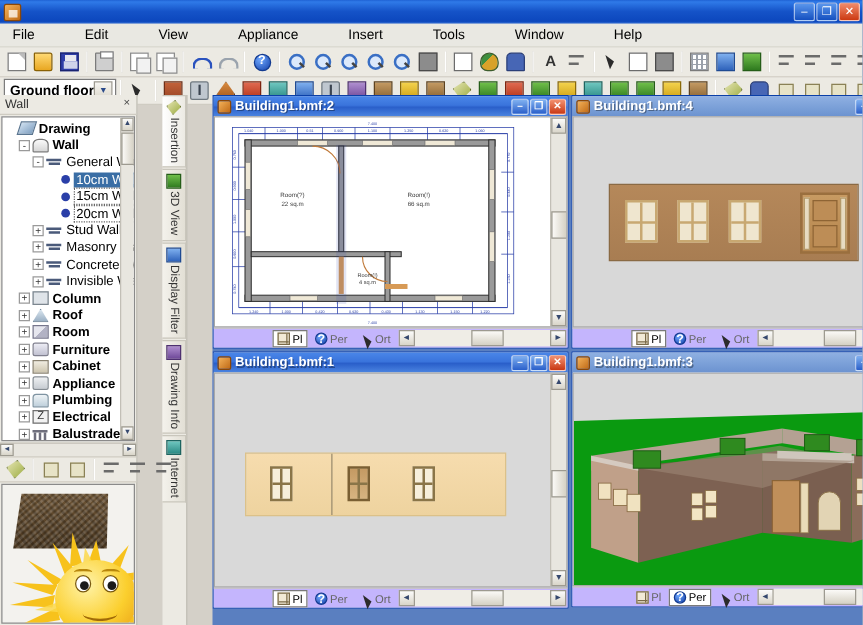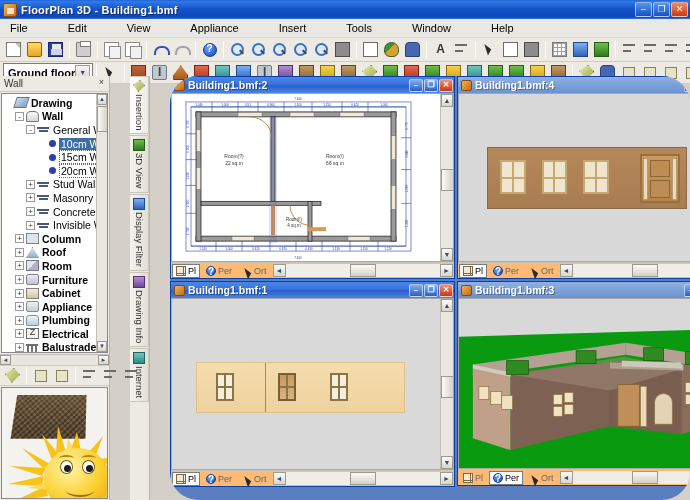--- a/index.html
+++ b/index.html
@@ -206,39 +206,39 @@
   .vtabs{ width:20px; background:#eceae3; flex:none; display:flex; flex-direction:column;
      border-right:1px solid #b8b5ac;}
   .vtab{ writing-mode:vertical-rl; text-orientation:mixed; font-size:9.5px; color:#333;
      padding:3px 2px; display:flex;align-items:center;gap:2px; cursor:default;
      background:linear-gradient(to right,#f4f2ec,#e2dfd5); border:1px solid #c9c6bc;
      border-left:none; margin-bottom:1px; white-space:nowrap;}
   .vtab .vico{ width:12px;height:12px;flex:none;}
   .vtab.active{ background:linear-gradient(to right,#ffffff,#eceae3); }
 
   
-  .mdi{ flex:1; background:#5a7fc0; position:relative; overflow:hidden;border-radius:28px;}
+  .mdi{ flex:1; background:#5a7fc0; position:relative; overflow:hidden;}
   .mdiwin{ position:absolute; background:#dfe4ee; border:1px solid #0a3fa8; display:flex; flex-direction:column;}
   .wtitle{
     height:16px; display:flex;align-items:center; padding:0 1px 0 3px;
     background:linear-gradient(to bottom,#4a86e8 0%,#3a74dc 45%,#2a5fca 55%,#4b84e0 100%);
     color:#fff;font-size:10.5px;font-weight:bold; flex:none;
   }
   .wtitle.inactive{ background:linear-gradient(to bottom,#8fb0e2,#7ba0d8 55%,#6c93d0); }
   .wtitle .wico{width:11px;height:11px;margin-right:3px;border-radius:2px;
     background:linear-gradient(135deg,#f4b25a,#c06a16);border:1px solid #8a4708;flex:none;}
   .wtitle .wtxt{flex:1;white-space:nowrap;overflow:hidden;text-shadow:1px 1px 0 rgba(0,0,0,.35);}
   .wbtn{width:14px;height:13px;margin-left:1px;border:1px solid rgba(255,255,255,.6);border-radius:2px;
     background:linear-gradient(to bottom,#7fb0f0,#2a5fca);position:relative;flex:none;}
   .wbtn.close{background:linear-gradient(to bottom,#f2906f,#c83814);}
   .wbtn i{position:absolute;left:0;right:0;top:0;bottom:0;display:flex;align-items:center;
     justify-content:center;font-style:normal;font-size:8px;color:#fff;line-height:1;}
   .wbody{ flex:1; position:relative; background:#d9d9d9; overflow:hidden; border:1px solid #a8a8a8;}
-  .wfoot{ height:16px; background:#fdba74; display:flex; align-items:center; flex:none;
-     border-top:1px solid #c9c6bc;}
+  .wfoot{ height:16px; background:#c4b5fd; display:flex; align-items:center; flex:none;
+     border-top:1px solid #c9c6bc;padding-left:46px;}
   .vtabbtn{ height:14px; display:flex;align-items:center; gap:2px; padding:0 3px; margin:0 1px;
      font-size:9px; color:#666; border:1px solid transparent;}
   .vtabbtn.on{ background:#fff; border:1px solid #7a7a7a; color:#000;}
   .vtabbtn .vbico{width:10px;height:10px;flex:none;}
   .hscroll{ flex:1; height:13px; display:flex; background:#e8e6df; margin:0 1px;}
   .hscroll .hb{width:13px;background:linear-gradient(#fcfcfb,#d9d5c9);border:1px solid #9d9a90;
      font-size:7px;text-align:center;line-height:11px;color:#35486e;}
   .hscroll .htrack{flex:1;position:relative;background:#efedE6;}
   .hscroll .hthumb{position:absolute;left:42%;top:0;bottom:0;width:26px;
      background:linear-gradient(#fbfaf7,#d5d1c4);border:1px solid #9d9a90;}
@@ -280,21 +280,20 @@
   
   .v3d{position:absolute;left:0;top:0;right:0;bottom:0;background:#d6d6d6;overflow:hidden;}
 </style>
 </head>
 <body>
 
 <div id="app">
 
   <div class="titlebar">
     <span class="tb-ico"></span>
-    <span class="tb-text">FloorPlan 3D - Building1.bmf</span>
     <span class="spacer"></span>
     <span class="sysbtn">
         <i>–</i>
       </span>
     <span class="sysbtn">
         <i>❐</i>
       </span>
     <span class="sysbtn close">
         <i>✕</i>
       </span>

